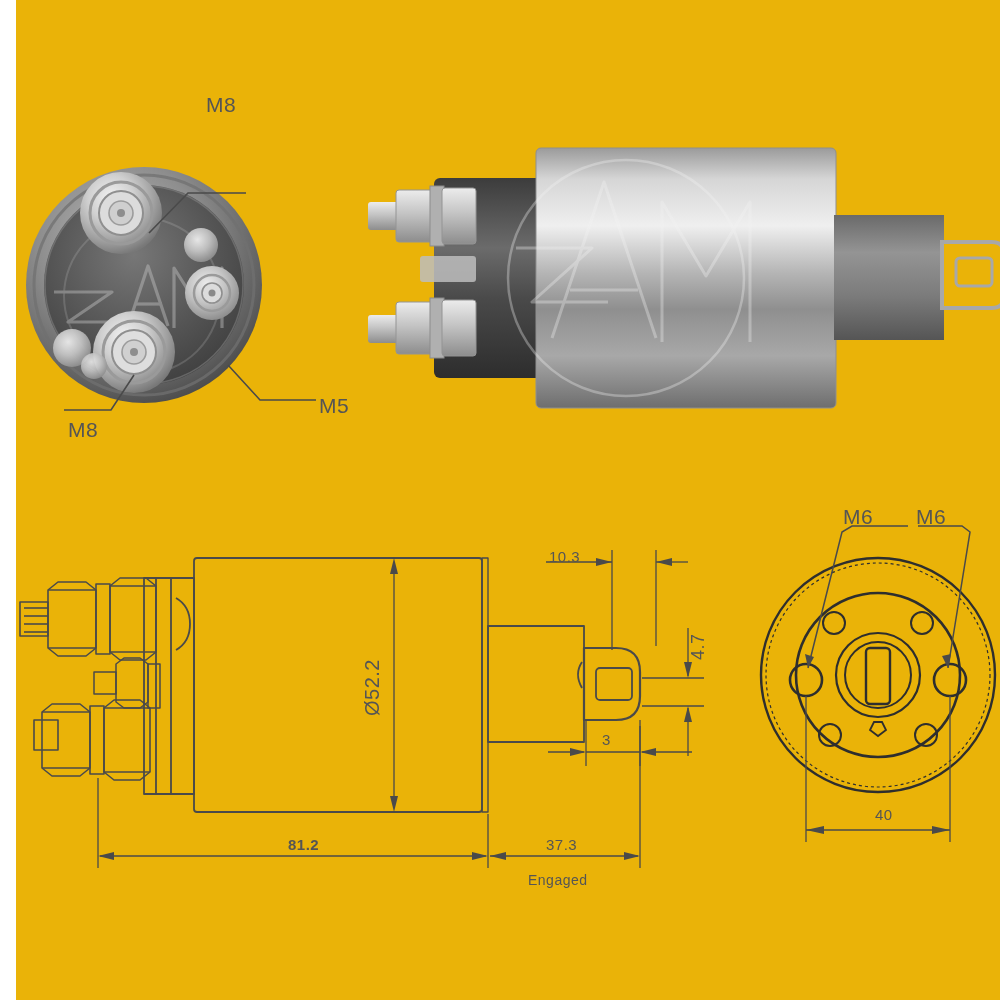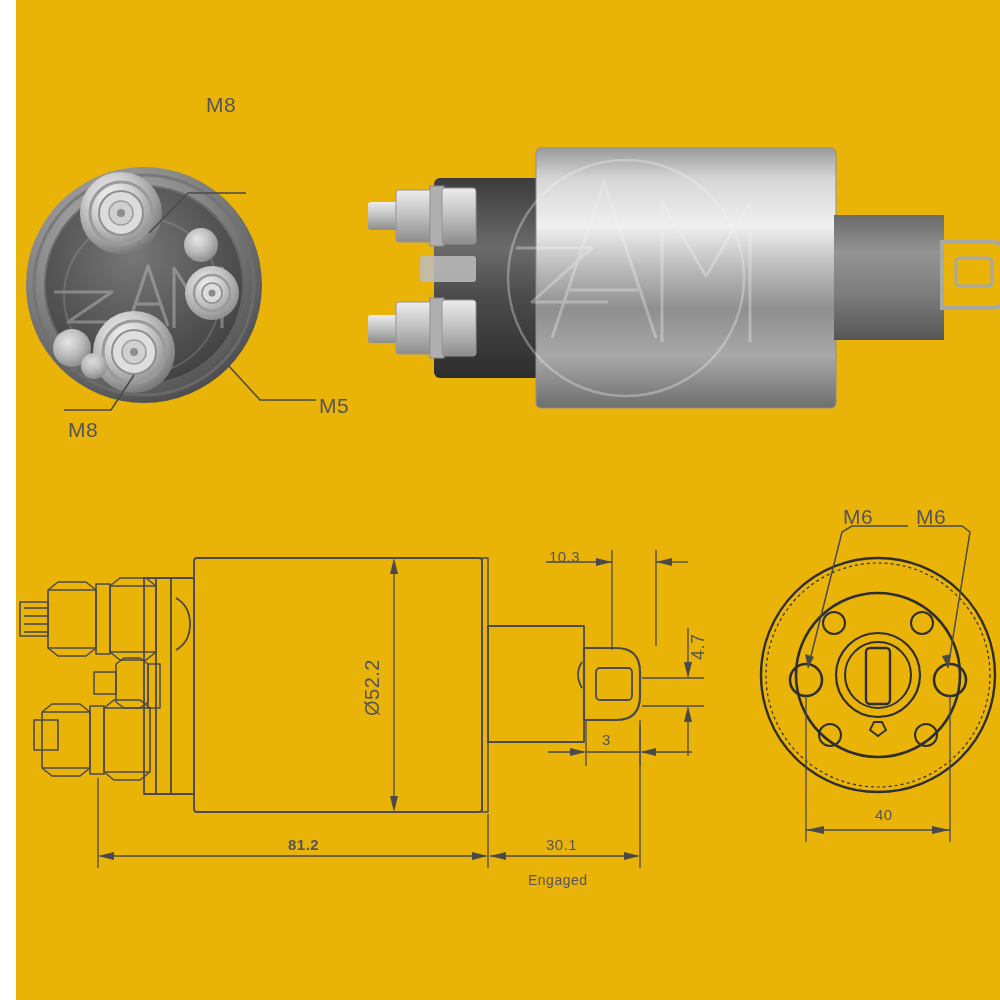--- a/index.html
+++ b/index.html
@@ -307,21 +307,21 @@
         <line x1="532" y1="232" x2="568" y2="232"></line>
         <line x1="626" y1="232" x2="676" y2="232"></line>
         <path d="M570 232 L554 228 L554 236 Z" fill="#4a4a4a" stroke="none"></path>
         <path d="M624 232 L640 228 L640 236 Z" fill="#4a4a4a" stroke="none"></path>
       </g>
     </g>
   </svg>
 
   <div class="lbl rot-lbl" style="left:345px;top:716px;">Ø52.2</div>
   <div class="lbl dim-lbl" style="left:272px;top:836px;font-weight:bold;">81.2</div>
-  <div class="lbl dim-lbl" style="left:530px;top:836px;">30.1</div>
+  <div class="lbl dim-lbl" style="left:530px;top:836px;">37.3</div>
   <div class="lbl dim-lbl-sm" style="left:512px;top:872px;">Engaged</div>
   <div class="lbl dim-lbl" style="left:533px;top:548px;">10.3</div>
   <div class="lbl rot-lbl" style="left:672px;top:660px;font-size:18px;">4.7</div>
   <div class="lbl dim-lbl" style="left:586px;top:731px;">3</div>
 
   <svg style="position:absolute;left:740px;top:490px;width:260px;height:370px;" viewBox="0 0 260 370">
     <g stroke="#2e2e2e" fill="none" stroke-width="2">
 
       <circle cx="122" cy="185" r="117" stroke-width="2.4"></circle>
       <circle cx="122" cy="185" r="112" stroke-width="1.2" stroke-dasharray="3 3"></circle>

